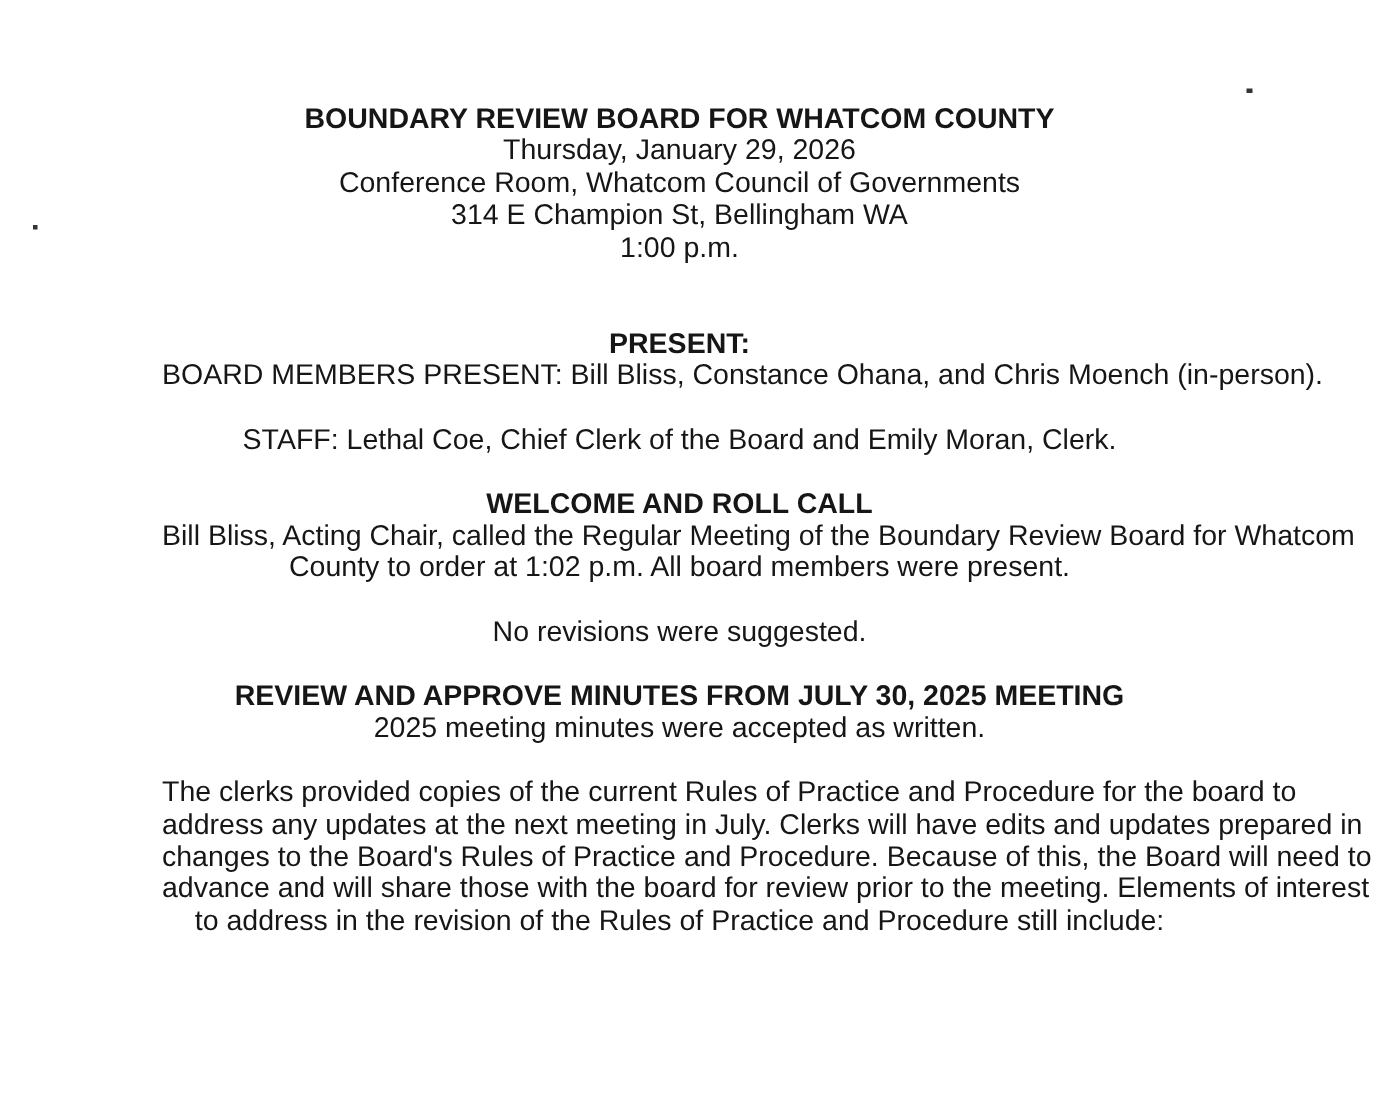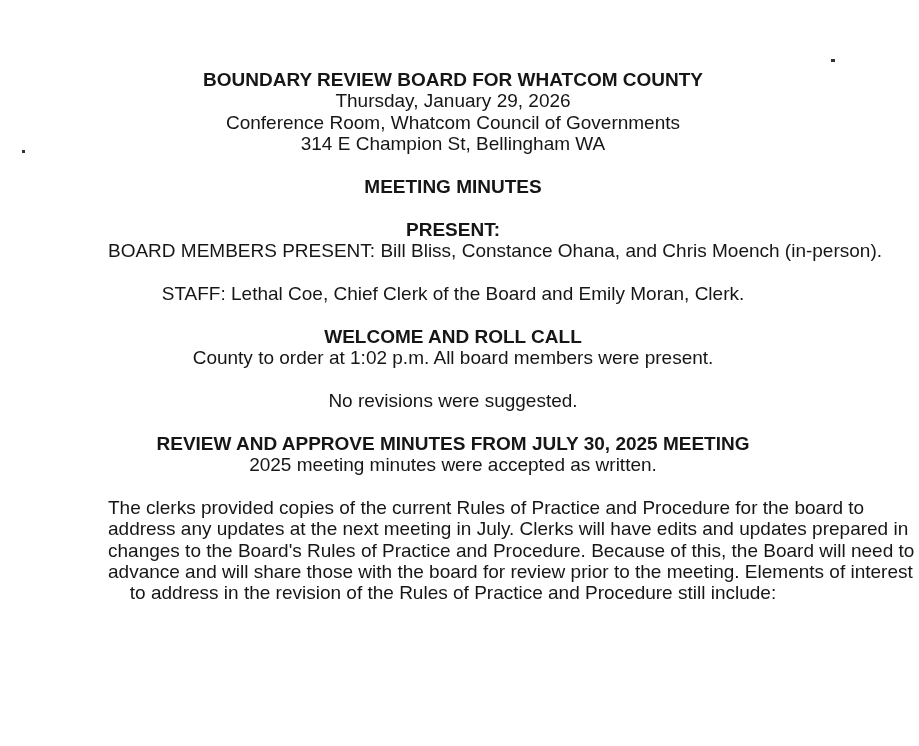--- a/index.html
+++ b/index.html
@@ -45,35 +45,36 @@
   <span class="stray stray-left"></span>
   <span class="stray stray-right"></span>
 
   <div class="doc">
     <div class="doc-header">
       <div class="line center bold">BOUNDARY REVIEW BOARD FOR WHATCOM COUNTY</div>
       <div id="header-lines">
           <div class="line center">Thursday, January 29, 2026</div>
           <div class="line center">Conference Room, Whatcom Council of Governments</div>
           <div class="line center">314 E Champion St, Bellingham WA</div>
+          <div class="line center">1:00 p.m.</div>
         </div>
     </div>
 
     <div class="line blank">&nbsp;</div>
 
-    <div class="line center bold">MEETING MINUTES</div>
 
     <div id="sections">
         <div class="line blank">&nbsp;</div>
         <div class="line bold">PRESENT:</div>
         <div class="line">BOARD MEMBERS PRESENT: Bill Bliss, Constance Ohana, and Chris Moench (in-person).</div>
         <div class="line blank">&nbsp;</div>
         <div class="line">STAFF: Lethal Coe, Chief Clerk of the Board and Emily Moran, Clerk.</div>
         <div class="line blank">&nbsp;</div>
         <div class="line bold">WELCOME AND ROLL CALL</div>
+        <div class="line">Bill Bliss, Acting Chair, called the Regular Meeting of the Boundary Review Board for Whatcom</div>
         <div class="line">County to order at 1:02 p.m. All board members were present.</div>
         <div class="line blank">&nbsp;</div>
         <div class="line">No revisions were suggested.</div>
         <div class="line blank">&nbsp;</div>
         <div class="line bold">REVIEW AND APPROVE MINUTES FROM JULY 30, 2025 MEETING</div>
         <div class="line">2025 meeting minutes were accepted as written.</div>
         <div class="line blank">&nbsp;</div>
         <div class="line">The clerks provided copies of the current Rules of Practice and Procedure for the board to</div>
         <div class="line">address any updates at the next meeting in July. Clerks will have edits and updates prepared in</div>
         <div class="line">changes to the Board's Rules of Practice and Procedure. Because of this, the Board will need to</div>

